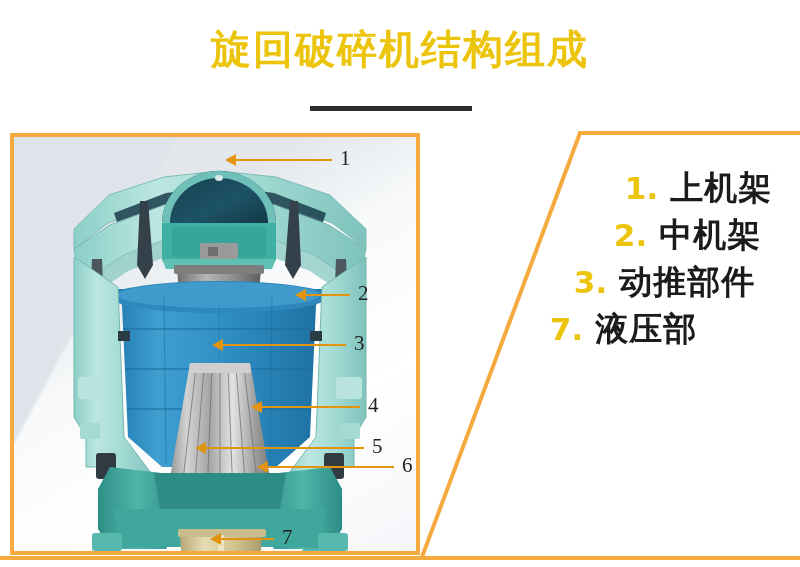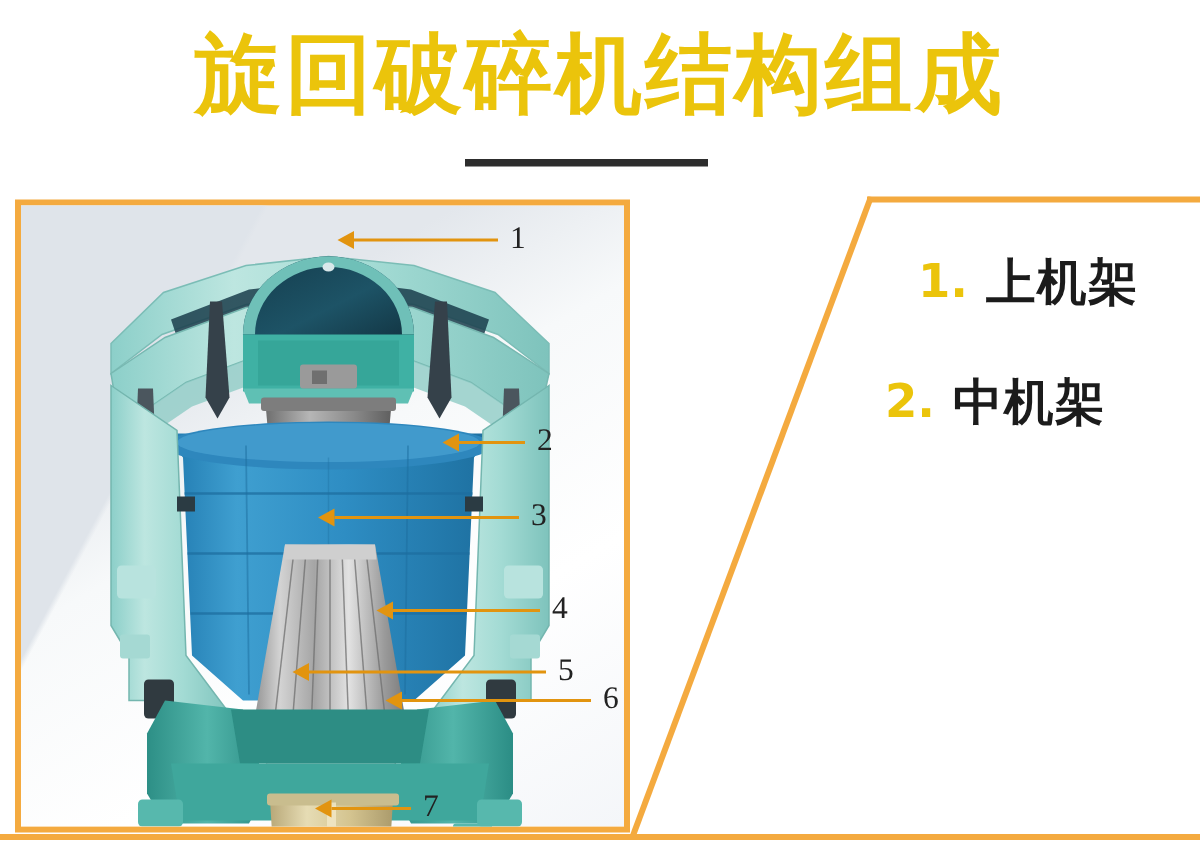--- a/index.html
+++ b/index.html
@@ -8,21 +8,21 @@
     background:#ffffff;
     font-family:"Liberation Sans","DejaVu Sans",sans-serif;
     overflow:hidden;position:relative;
   }
   #root{position:absolute;left:0;top:0;width:800px;height:567px;}
 
   
   .title{
     position:absolute;left:0;top:12px;width:800px;
     text-align:center;
-    font-size:58px;line-height:74px;
+    font-size:40px;line-height:74px;
     font-weight:bold;
     color:#ebc40b;
     letter-spacing:2px;
     white-space:nowrap;
     font-family:"DejaVu Sans","Liberation Sans",sans-serif;
   }
   .title-rule{
     position:absolute;left:310px;top:106px;width:162px;height:5px;
     background:#2d2d2d;
   }
@@ -74,21 +74,21 @@
   .decor-diag{
     position:absolute;left:418px;top:131px;width:164px;height:428px;
     pointer-events:none;
   }
   .decor-bottom{
     position:absolute;left:0px;top:556px;width:800px;height:4px;
     background:#f4aa3f;
   }
 
   
-  .list{position:absolute;left:440px;top:166px;width:345px;}
+  .list{position:absolute;left:440px;top:166px;width:345px;text-align:center;}
   .list-item{
     position:relative;height:47px;white-space:nowrap;
     font-size:0;
   }
   .li-num{
     display:inline-block;vertical-align:middle;
     font-size:31px;line-height:44px;font-weight:bold;color:#ebc40b;
     font-family:"DejaVu Sans","Liberation Sans",sans-serif;
     margin-right:12px;
   }
@@ -355,16 +355,18 @@
   </div>
 
   <div class="decor-top"></div>
   <svg class="decor-diag" width="164" height="428" viewBox="0 0 164 428" xmlns="http://www.w3.org/2000/svg">
     <line x1="162" y1="2" x2="4" y2="426" stroke="#f4aa3f" stroke-width="4" stroke-linecap="square"></line>
   </svg>
   <div class="decor-bottom"></div>
 
   <div class="list" id="list">
       <div class="list-item" style="padding-left: 172px;"><span class="li-num">1.</span><span class="li-label">上机架</span></div>
-      <div class="list-item" style="padding-left: 150px; margin-top: 33px;"><span class="li-num">2.</span><span class="li-label">中机架</span></div>
+      <div class="list-item" style="padding-left: 150px;"><span class="li-num">2.</span><span class="li-label">中机架</span></div>
+      <div class="list-item" style="padding-left: 104px;"><span class="li-num">3.</span><span class="li-label">动推部件</span></div>
+      <div class="list-item" style="padding-left: 22px;"><span class="li-num">7.</span><span class="li-label">液压部</span></div>
     </div>
 
 </div>
 
 </body></html>

